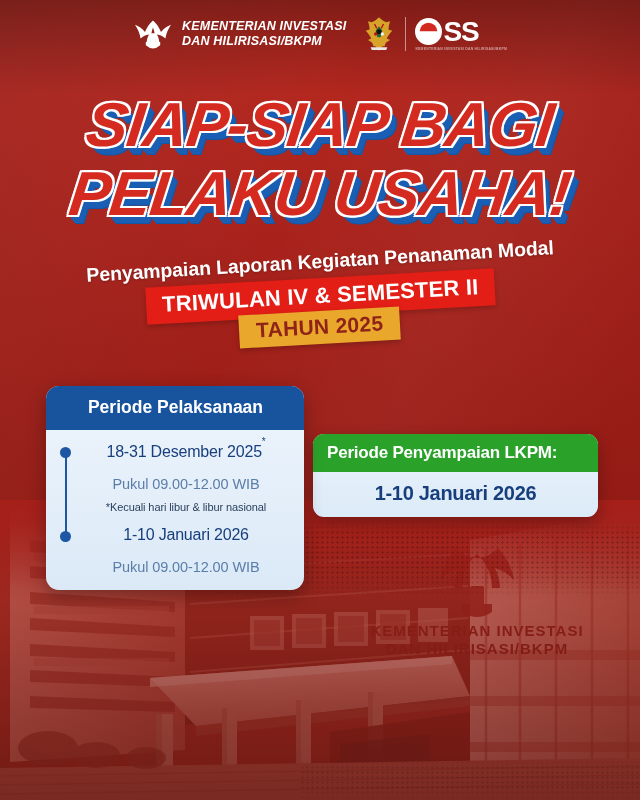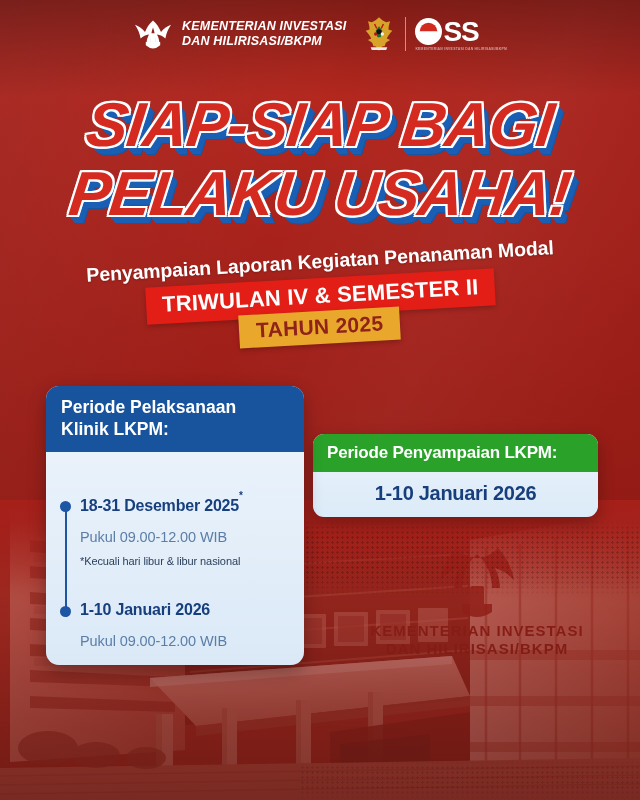--- a/index.html
+++ b/index.html
@@ -162,20 +162,21 @@
 
   
   .card-blue{
     position:absolute;
     left:46px; top:386px; width:258px;
     border-radius:13px;
     overflow:hidden;
     z-index:14;
     box-shadow:0 6px 18px rgba(0,0,0,.30);
     background:linear-gradient(180deg,#eef5fc 0%, #dbe9f7 100%);
+    text-align:center;
   }
   .cb-head{
     background:#18539e;
     color:#fff; font-weight:bold;
     font-size:17.5px; line-height:1.25;
     padding:11px 14px 11px 15px;
   }
   .cb-body{ padding:12px 12px 14px 14px; position:relative; }
   .tl{ position:relative; padding-left:20px; }
   .tl-line{
@@ -183,22 +184,22 @@
     width:2.5px; background:#1d57a3; border-radius:2px;
   }
   .tl-item{ position:relative; }
   .tl-item + .tl-item{ margin-top:11px; }
   .tl-dot{
     position:absolute; left:-20px; top:5px;
     width:11px; height:11px; border-radius:50%;
     background:#1d57a3;
   }
   .tl-date{
-    color:#173f7d; font-weight:bold; font-size:16px;
-    line-height:1.15; letter-spacing:-.2px;margin-top:32px;
+    color:#173f7d; font-weight:normal; font-size:16px;
+    line-height:1.15; letter-spacing:-.2px;
   }
   .tl-date sup{ font-size:10px; top:-.55em; position:relative; }
   .tl-time{
     color:#5b7ea8; font-size:14.5px; line-height:1.3;
     margin-top:13px; letter-spacing:-.1px;
   }
   .tl-note{
     color:#2a3f5c; font-size:11px; line-height:1.25;
     margin-top:8px; letter-spacing:-.1px;
   }
@@ -448,21 +449,20 @@
   <div class="card-green">
     <div class="cg-head">Periode Penyampaian LKPM:</div>
     <div class="cg-body">
       <div class="cg-date">1-10 Januari 2026</div>
     </div>
   </div>
 
   <div class="card-blue">
     <div class="cb-head">
       <div>Periode Pelaksanaan</div>
-      <div>Klinik LKPM:</div>
     </div>
     <div class="cb-body">
       <div class="tl">
         <div class="tl-line"></div>
 
         <div class="tl-item">
           <span class="tl-dot"></span>
           <div class="tl-date">
             <span>18-31 Desember 2025</span><sup>*</sup>
           </div>

